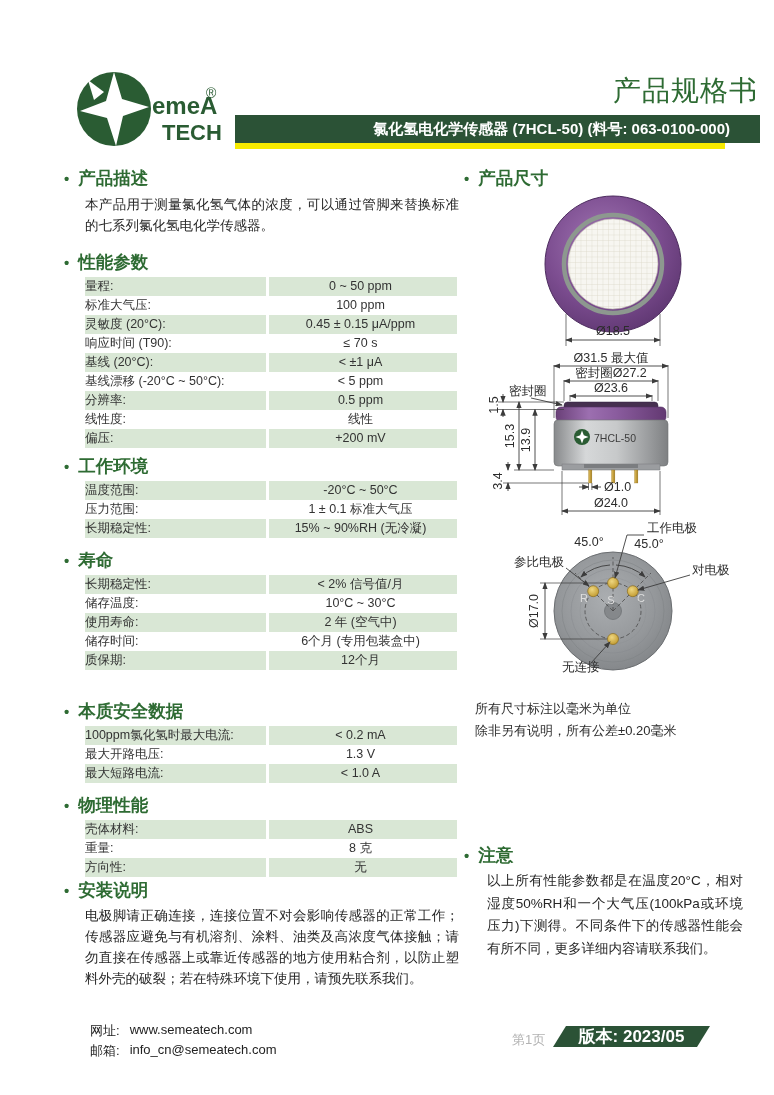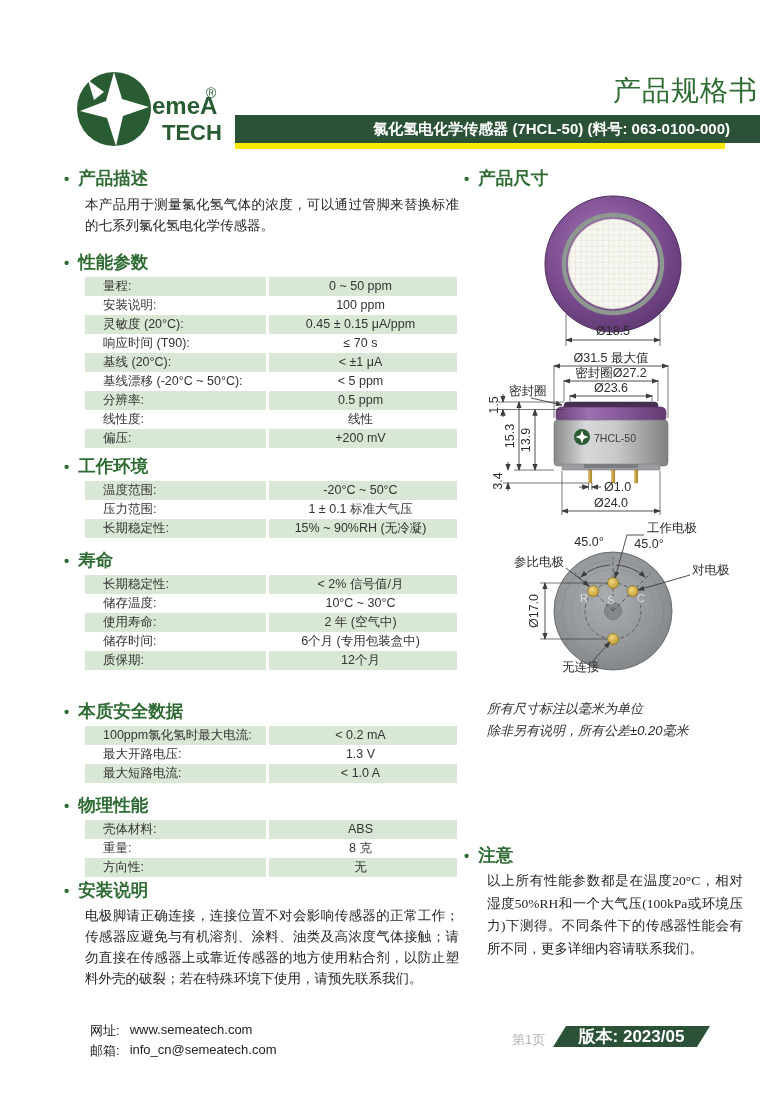--- a/index.html
+++ b/index.html
@@ -25,30 +25,30 @@
     position:absolute; left:64px; display:flex; align-items:center; gap:9px;
     color:#2e6b33; font-weight:bold; font-size:17.5px;
   }
   .sec-head.right { left:464px; }
   .sec-head .bullet { font-size:15px; line-height:1; }
   
   .body-text {
     position:absolute; left:85px; width:374px; font-size:13.5px; line-height:21px;
     color:#262626; text-align:justify;
   }
-  .body-text.right { left:487px; width:256px; line-height:22.5px;font-family:Liberation Serif, serif; }
+  .body-text.right { left:487px; width:256px; line-height:22.5px; }
   
   .spec-table { position:absolute; left:85px; width:372px; font-size:12.5px; color:#333; }
   .spec-row { display:flex; height:19px; line-height:19px; }
-  .spec-row .spec-label { width:181px; padding-left:18px; margin-right:3px; white-space:nowrap; }
+  .spec-row .spec-label { width:181px; padding-left:0; margin-right:3px; white-space:nowrap; }
   .spec-row .spec-value { flex:1; text-align:center; padding-right:5px; white-space:nowrap; }
   .spec-row.alt .spec-label, .spec-row.alt .spec-value { background:#d9e7d5; }
   
   .dim-svg { position:absolute; left:465px; top:185px; }
-  .dim-note { position:absolute; left:487px; font-size:13px; color:#2c2c2c;font-style:italic; }
+  .dim-note { position:absolute; left:475px; font-size:13px; color:#2c2c2c; }
   .dim  { stroke:#3c3c3c; stroke-width:0.9; fill:none; }
   .ext  { stroke:#3c3c3c; stroke-width:0.7; fill:none; }
   .dash { stroke:#4a4a4a; stroke-width:0.8; fill:none; stroke-dasharray:4 2.5; }
   .dtxt { font-size:12.5px; fill:#2c2c2c; }
   .ltxt { font-size:12.5px; fill:#2c2c2c; }
   .pinltr { font-size:11px; fill:#dedede; }
   
   .foot-line { position:absolute; left:90px; font-size:13px; color:#222; display:flex; gap:10px; }
   .page-num { position:absolute; left:512px; top:1031px; font-size:13px; color:#b3b3b3; }
   .ver-badge {
@@ -85,21 +85,21 @@
   <div class="sec-head" style="top:250px">
     <span class="bullet">•</span>
     <span>性能参数</span>
   </div>
   <div class="spec-table" style="top:277px">
       <div class="spec-row alt">
         <span class="spec-label">量程:</span>
         <span class="spec-value">0 ~ 50 ppm</span>
       </div>
       <div class="spec-row">
-        <span class="spec-label">安装说明:</span>
+        <span class="spec-label">标准大气压:</span>
         <span class="spec-value">100 ppm</span>
       </div>
       <div class="spec-row alt">
         <span class="spec-label">灵敏度 (20°C):</span>
         <span class="spec-value">0.45 ± 0.15 μA/ppm</span>
       </div>
       <div class="spec-row">
         <span class="spec-label">响应时间 (T90):</span>
         <span class="spec-value">≤ 70 s</span>
       </div>

